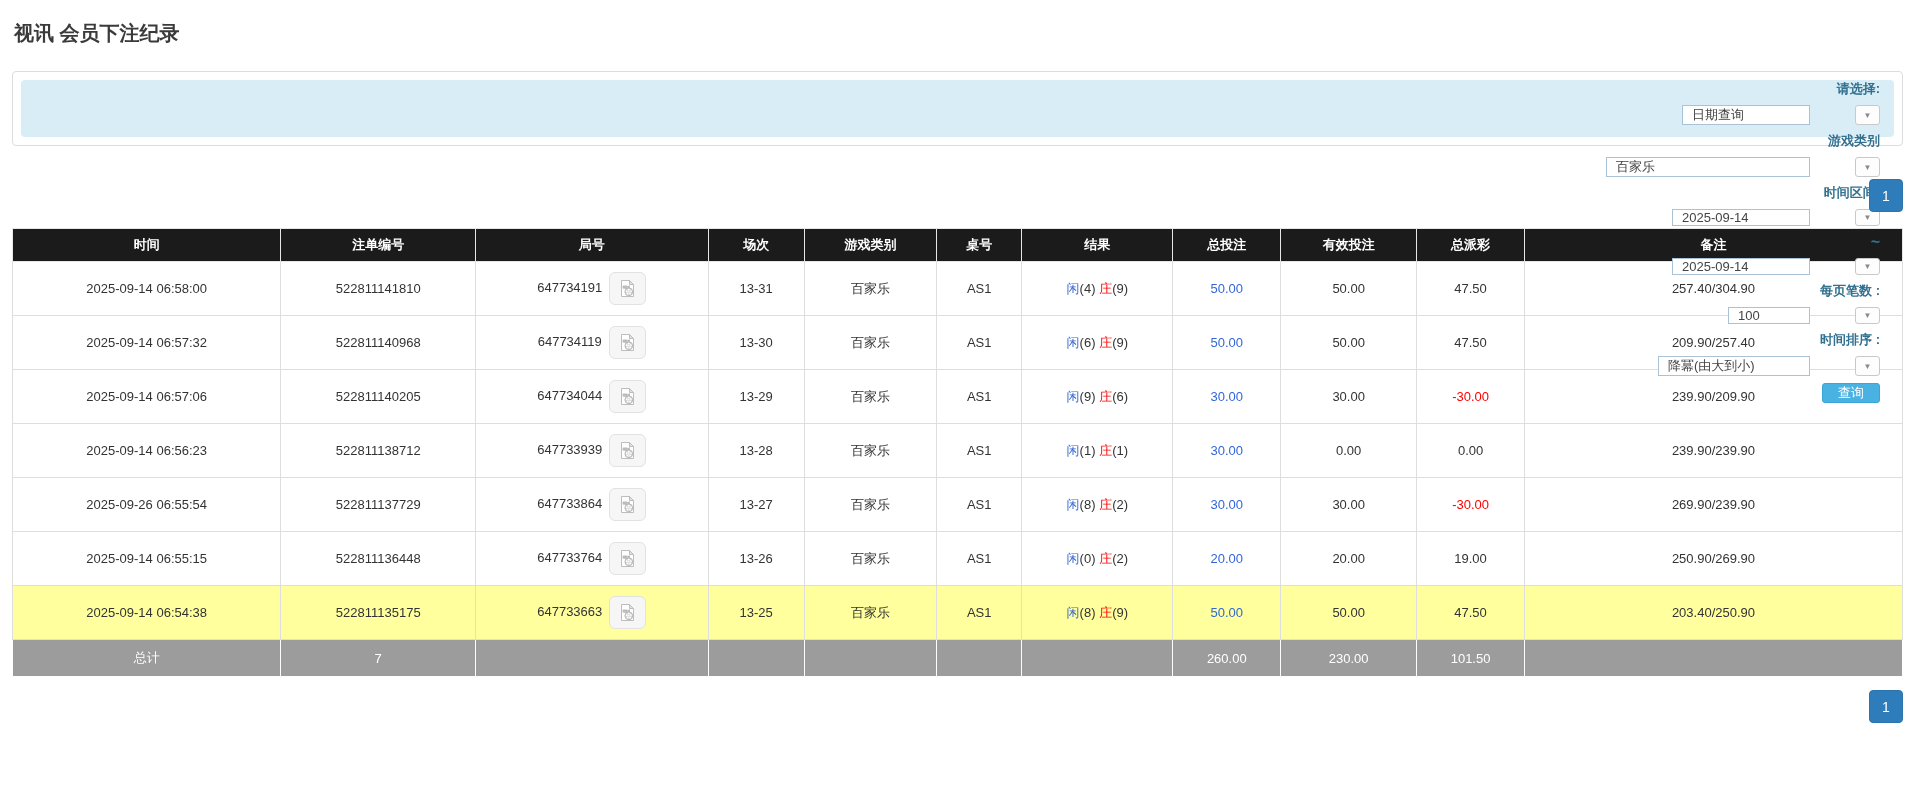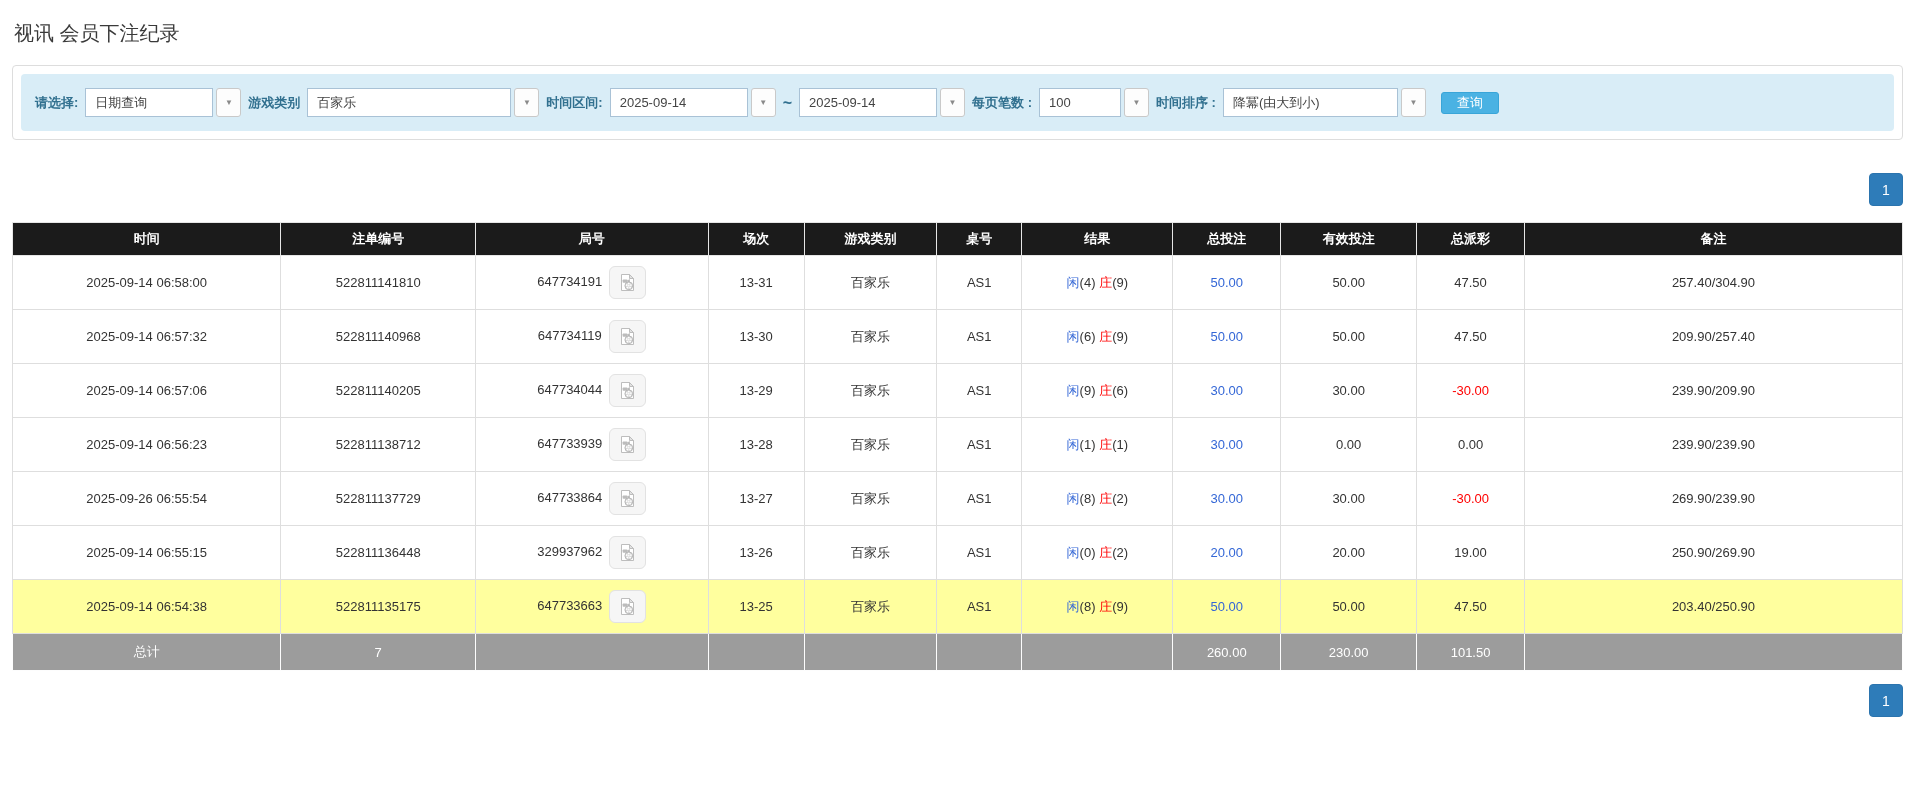--- a/index.html
+++ b/index.html
@@ -1,38 +1,38 @@
 <!DOCTYPE html>
 <html><head>
 <meta charset="utf-8">
 <style>
   * { box-sizing: border-box; margin: 0; padding: 0; }
   html, body { width: 1915px; height: 805px; overflow: hidden; background: #fff;
     font-family: "Liberation Sans", "DejaVu Sans", sans-serif; }
   .page { padding: 10px 12px; }
 
-  .page-title { font-size: 20px; color: #3a3a3a; font-weight: 400; margin: 10px 0 18px 2px; }
+  .page-title { font-size: 20px; color: #3a3a3a; font-weight: 700; margin: 10px 0 24px 2px; }
 
   
   .filter-panel { border: 1px solid #ddd; border-radius: 4px; padding: 8px; background: #fff; }
   .filter-well { background: #d9edf7; border-radius: 4px; height: 57px; display: flex;
-    align-items: center; padding: 0 14px; gap: 7px; }
+    align-items: flex-end; padding: 0 14px; gap: 7px; flex-direction: column; }
   .flabel { color: #31708f; font-weight: bold; font-size: 13px; white-space: nowrap; }
-  .combo { display: flex; align-items: stretch; height: 29px; }
+  .combo { display: flex; align-items: stretch; height: 29px; gap: 42px; }
   .combo-text { background: #fff; border: 1px solid #a9c2d6; padding: 0 9px; display: flex;
     align-items: center; font-size: 13px; color: #444; }
   .combo-caret { width: 25px; margin-left: 3px; background: #fdfdfd; border: 1px solid #c9c9c9;
     border-radius: 3px; display: flex; align-items: center; justify-content: center;
     color: #8a8a8a; font-size: 8px; cursor: pointer; }
   .tilde { color: #31708f; font-weight: bold; }
   .w-select   { width: 128px; }
   .w-game     { width: 204px; }
   .w-date     { width: 138px; }
   .w-pagesize { width: 82px;  }
-  .w-sort     { width: 175px; }
+  .w-sort     { width: 152px; }
   .btn-query { background: #4ab2e3; color: #fff; border: 1px solid #39a5d8; border-radius: 3px;
     height: 22px; padding: 0 15px; font-size: 13px; margin-left: 8px; cursor: pointer; }
 
   
   .summary-bar { margin-top: 13px; background: #dff0d8; border: 1px solid #d6e9c6;
     border-radius: 4px; height: 41px; display: flex; align-items: center;
     justify-content: space-between; padding: 0 14px; font-size: 13px; }
   .summary-left { color: #4a5d4a; }
   .summary-right { color: #ff0000; }
 
@@ -304,21 +304,21 @@
     </td>
     <td><a class="link-blue">30.00</a></td>
     <td>30.00</td>
     <td class="neg">-30.00</td>
     <td>269.90/239.90</td>
   </tr>
         <tr>
     <td>2025-09-14 06:55:15</td>
     <td>522811136448</td>
     <td>
-      <span>329937962</span><button class="video-btn">
+      <span>647733764</span><button class="video-btn">
               <svg width="19" height="19" viewBox="0 0 19 19">
                 <path d="M3.5 1.5 h8 l4 4 v12 h-12 z" fill="#ffffff" stroke="#bdbdbd" stroke-width="1"></path>
                 <path d="M11.5 1.5 l4 4 h-4 z" fill="#e2e2e2" stroke="#bdbdbd" stroke-width="1"></path>
                 <rect x="4.6" y="6.4" width="5" height="3.4" rx="0.8" fill="#bcbcbc"></rect>
                 <path d="M9.6 7.2 l2.3 -1.1 v3.8 l-2.3 -1.1 z" fill="#bcbcbc"></path>
                 <circle cx="10.8" cy="12.8" r="3.9" fill="#d9d9d9" stroke="#ababab" stroke-width="0.8"></circle>
                 <circle cx="10.8" cy="12.8" r="0.8" fill="#fff"></circle>
                 <circle cx="10.8" cy="10.6" r="0.9" fill="#fff"></circle>
                 <circle cx="12.9" cy="12.1" r="0.9" fill="#fff"></circle>
                 <circle cx="12.1" cy="14.6" r="0.9" fill="#fff"></circle>

